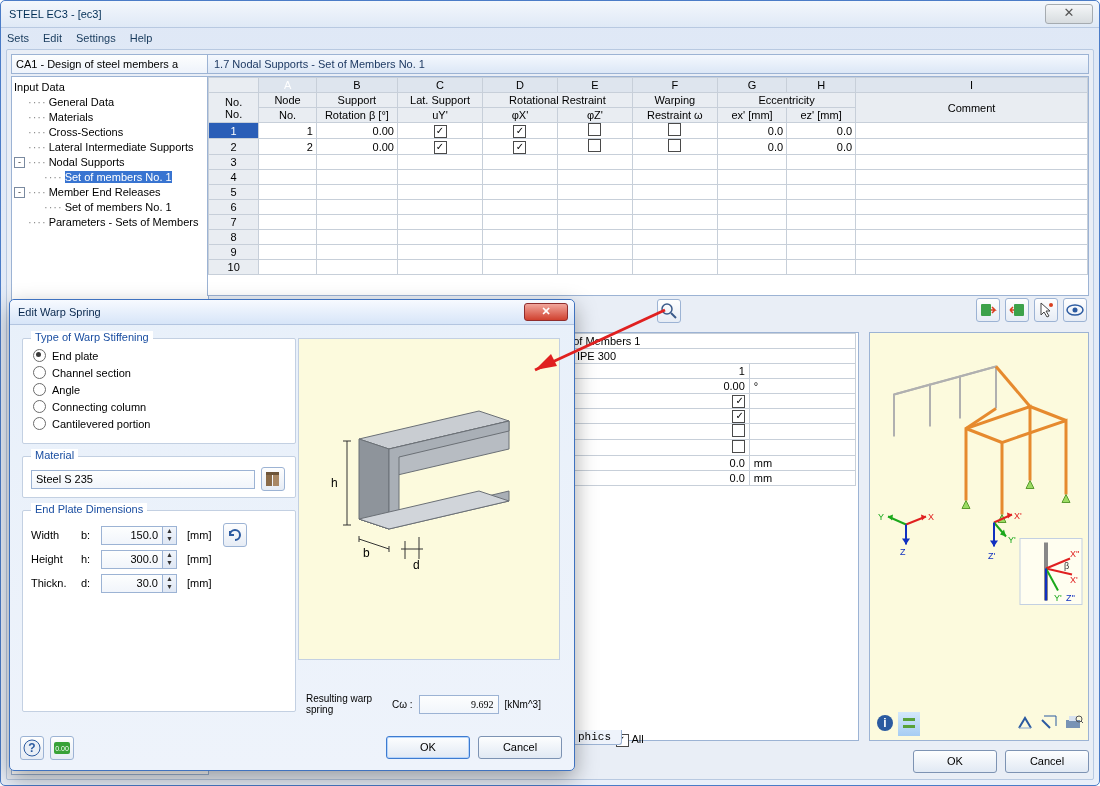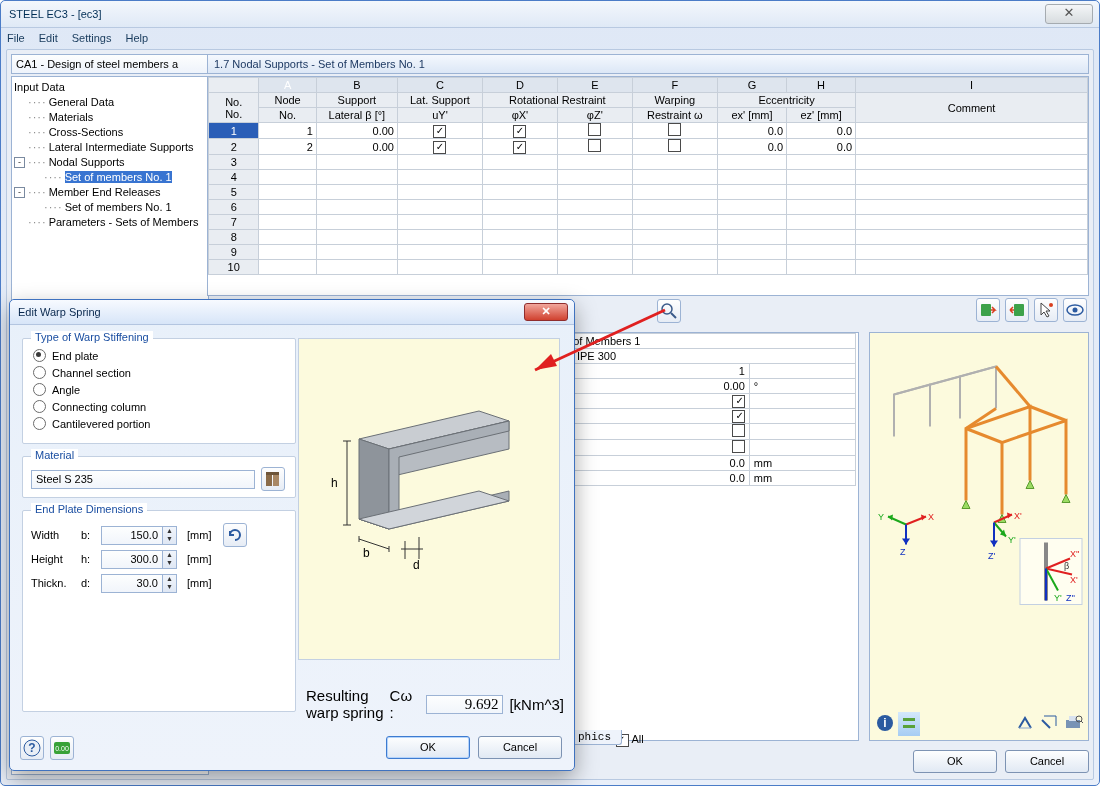--- a/index.html
+++ b/index.html
@@ -153,21 +153,21 @@
   .spin .arrows { width:13px; border:1px solid #9cb3d4; border-left:none;
     background:linear-gradient(#f1f5fb,#dfe7f4); display:flex; flex-direction:column; }
   .spin .arrows div { flex:1; text-align:center; font-size:7px; line-height:8px; color:#333; }
   .unit { margin-left:4px; }
 
   .preview {
     position:absolute; right:14px; top:38px; width:260px; height:320px;
     background:#fcfadd; border:1px solid #c3d0e2;
   }
   .result-row { position:absolute; left:296px; bottom:50px; width:258px; height:32px;
-    display:flex; align-items:center; gap:6px; font-size:15px; }
+    display:flex; align-items:center; gap:6px; font-size:10px; }
   .result-row .num-input{ width:70px; text-align:right;font-family:Liberation Serif, serif; }
 
   .dialog-bottom { position:absolute; left:0; right:0; bottom:8px; height:26px; }
   .dialog-bottom .left-btns { position:absolute; left:10px; display:flex; gap:4px; }
   .dialog-bottom .right-btns { position:absolute; right:12px; display:flex; gap:8px; }
 
   
   .arrow{ position:absolute; left:515px; top:300px; width:160px; height:80px; z-index:20; pointer-events:none; }
 
   
@@ -176,21 +176,21 @@
 </style>
 </head>
 <body>
 
 <div class="main-window">
   <div class="titlebar">
     <span>STEEL EC3 - [ec3]</span>
     <div class="close"><span>✕</span></div>
   </div>
   <div class="menubar">
-    <span>File</span>
+    <span>Sets</span>
     <span>Edit</span>
     <span>Settings</span>
     <span>Help</span>
   </div>
 
   <div class="client">
 
     <div class="combo">
       <span>CA1 - Design of steel members a</span>
     </div>
@@ -244,21 +244,21 @@
                 <th>Node</th>
                 <th>Support</th>
                 <th>Lat. Support</th>
                 <th colspan="2">Rotational Restraint</th>
                 <th>Warping</th>
                 <th colspan="2">Eccentricity</th>
                 <th rowspan="2">Comment</th>
               </tr>
               <tr>
                 <th>No.</th>
-                <th>Lateral β [°]</th>
+                <th>Rotation β [°]</th>
                 <th>uY'</th>
                 <th>φX'</th>
                 <th>φZ'</th>
                 <th>Restraint ω</th>
                 <th>ex' [mm]</th>
                 <th>ez' [mm]</th>
               </tr>
               <tr>
                 <td class="rowhdr sel-rowhdr">1</td>
                 <td style="text-align:right">1</td>

